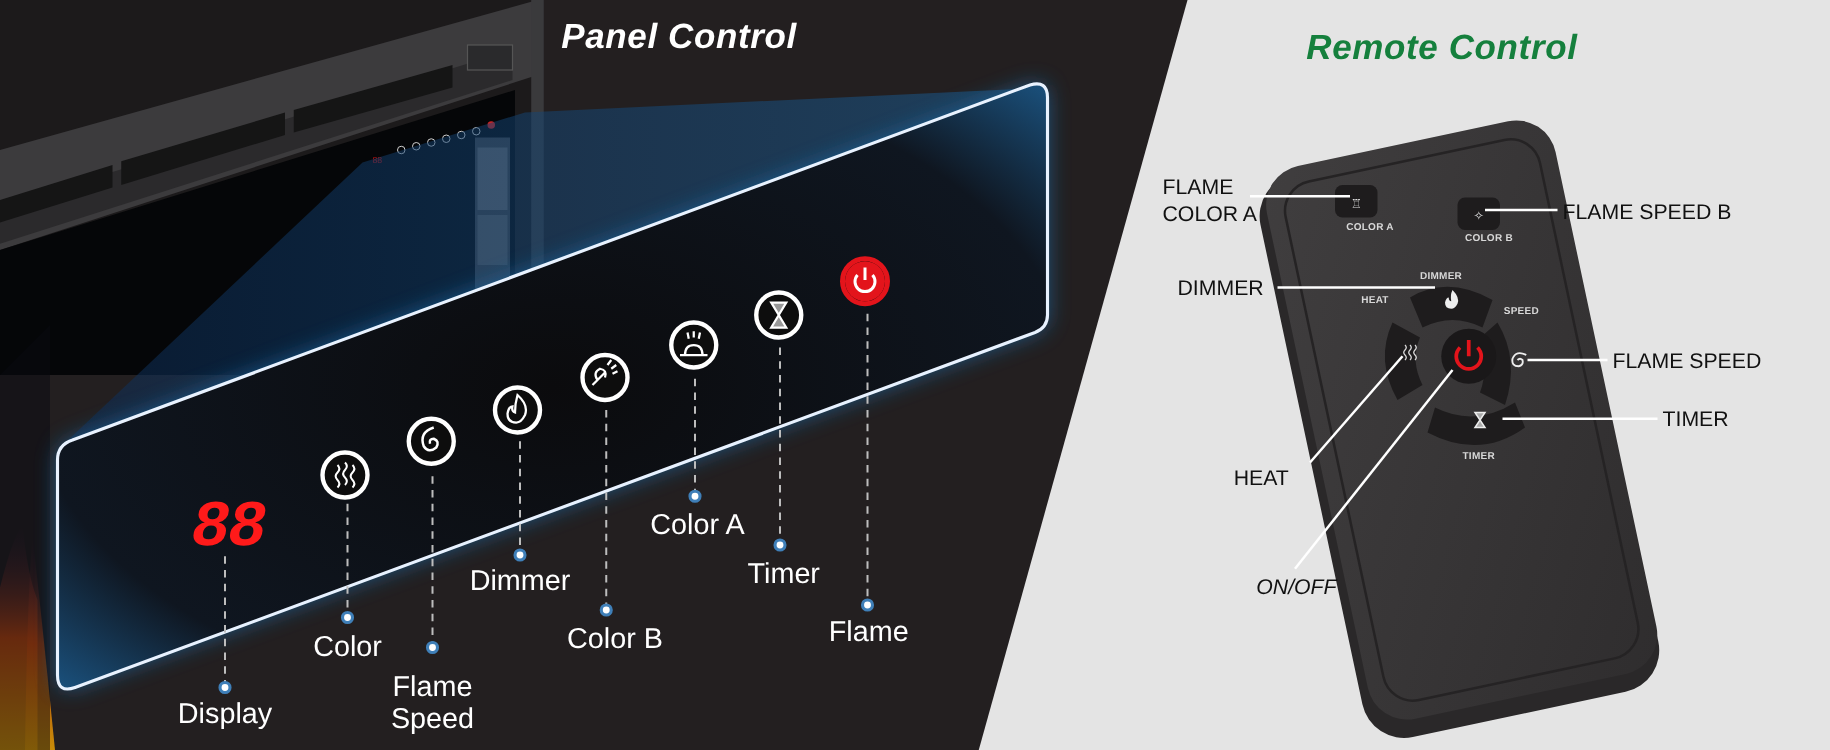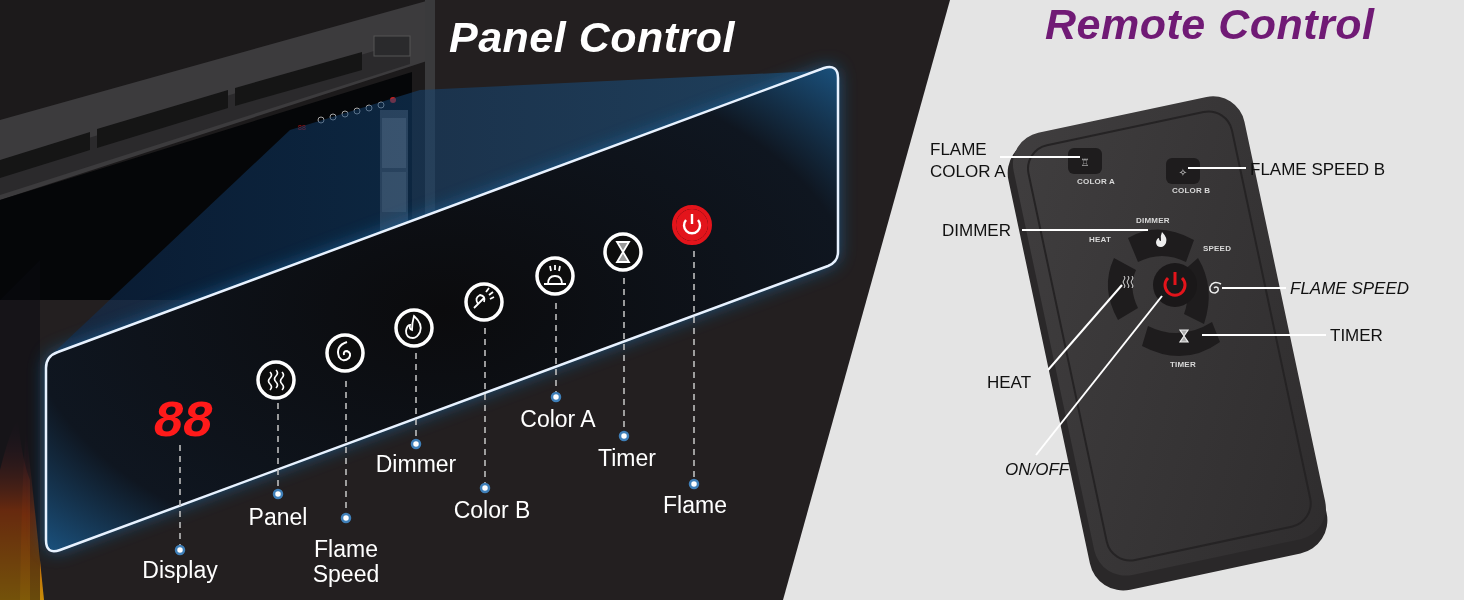--- a/index.html
+++ b/index.html
@@ -2,23 +2,23 @@
 <html><head>
 <meta charset="utf-8">
 <style>
   html, body { margin:0; padding:0; }
   body { width:1464px; height:600px; overflow:hidden; background:#e4e4e4; position:relative;
          font-family:"Liberation Sans", sans-serif; }
   #stage { position:absolute; left:0; top:0; width:1464px; height:600px; }
   .lbl { position:absolute; white-space:nowrap; }
   .panel-lbl { color:#ffffff; font-size:23px; text-align:center; transform:translateX(-50%); line-height:25px; }
   .remote-lbl { color:#111111; font-size:17px; line-height:22px; }
-  .title { position:absolute; font-weight:bold; font-style:italic; font-size:43px; letter-spacing:0.5px; }
+  .title { position:absolute; font-weight:bold; font-style:italic; font-size:28px; letter-spacing:0.5px; }
   #panel-title { left:449px; top:13px; color:#ffffff; }
-  #remote-title { left:1045px; top:0; color:#701a75; }
+  #remote-title { left:1045px; top:22px; color:#15803d; }
   .rk { position:absolute; font-size:8px; color:#d8d8d8; font-weight:bold; white-space:nowrap; letter-spacing:0.2px; }
 </style>
 </head>
 <body>
 
 <svg id="stage" width="1464" height="600" viewBox="0 0 1464 600" xmlns="http://www.w3.org/2000/svg">
   <defs>
     <linearGradient id="beam" x1="0" y1="0" x2="1" y2="0">
       <stop offset="0" stop-color="#0d2d57" stop-opacity="0.95"></stop>
       <stop offset="1" stop-color="#1b5e94" stop-opacity="0.95"></stop>
@@ -203,38 +203,38 @@
     <line x1="1202" y1="335" x2="1326" y2="335"></line>
     <line x1="1048" y1="370" x2="1122" y2="285"></line>
     <line x1="1036" y1="455" x2="1162" y2="296"></line>
   </g>
 </svg>
 
 <div id="panel-title" class="title">Panel Control</div>
 <div id="remote-title" class="title">Remote Control</div>
 
 <div class="lbl panel-lbl" style="left:180px; top:558px;text-align:right;">Display</div>
-<div class="lbl panel-lbl" style="left:278px; top:505px;">Panel</div>
+<div class="lbl panel-lbl" style="left:278px; top:505px;">Color</div>
 <div class="lbl panel-lbl" style="left:346px; top:537px;">
   <div>Flame</div>
   <div>Speed</div>
 </div>
 <div class="lbl panel-lbl" style="left:416px; top:452px;">Dimmer</div>
 <div class="lbl panel-lbl" style="left:492px; top:498px;">Color B</div>
 <div class="lbl panel-lbl" style="left:558px; top:407px;">Color A</div>
 <div class="lbl panel-lbl" style="left:627px; top:446px;">Timer</div>
 <div class="lbl panel-lbl" style="left:695px; top:493px;">Flame</div>
 
 <div class="lbl remote-lbl" style="left:930px; top:139px; text-align:left;">
   <div>FLAME</div>
   <div>COLOR A</div>
 </div>
 <div class="lbl remote-lbl" style="left:1250px; top:159px;">FLAME SPEED B</div>
 <div class="lbl remote-lbl" style="left:942px; top:220px;">DIMMER</div>
-<div class="lbl remote-lbl" style="left:1290px; top:278px;font-style:italic;">FLAME SPEED</div>
+<div class="lbl remote-lbl" style="left:1290px; top:278px;">FLAME SPEED</div>
 <div class="lbl remote-lbl" style="left:1330px; top:325px;">TIMER</div>
 <div class="lbl remote-lbl" style="left:987px; top:372px;">HEAT</div>
 <div class="lbl remote-lbl" style="left:1005px; top:459px;font-style:italic;">ON/OFF</div>
 
 <div class="rk" style="left:1077px; top:177px;">COLOR A</div>
 <div class="rk" style="left:1172px; top:186px;">COLOR B</div>
 <div class="rk" style="left:1136px; top:216px;">DIMMER</div>
 <div class="rk" style="left:1089px; top:235px;">HEAT</div>
 <div class="rk" style="left:1203px; top:244px;">SPEED</div>
 <div class="rk" style="left:1170px; top:360px;">TIMER</div>

